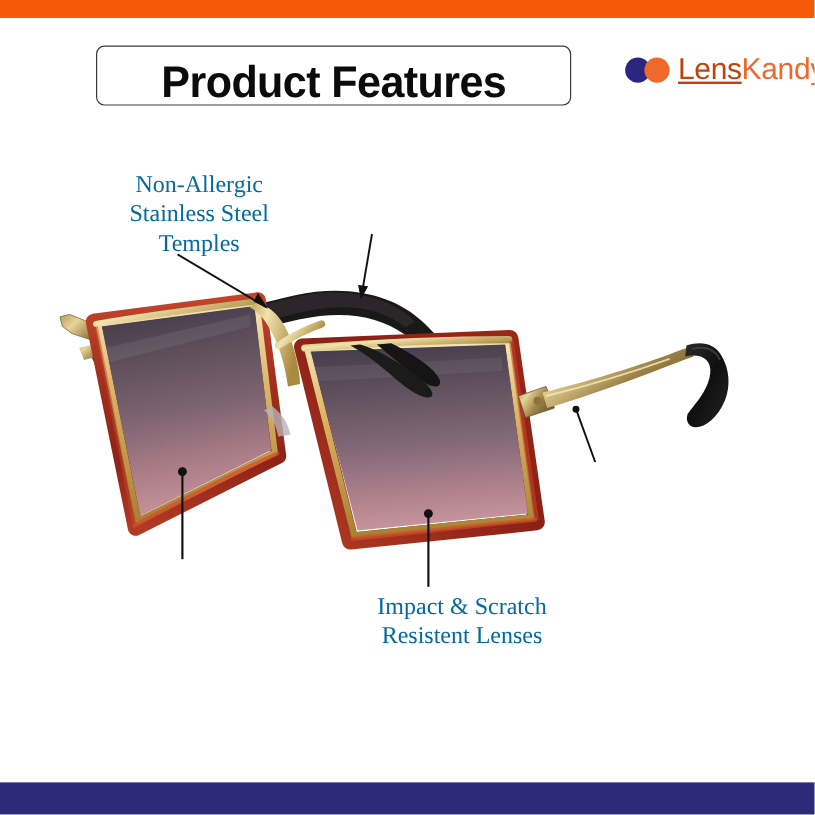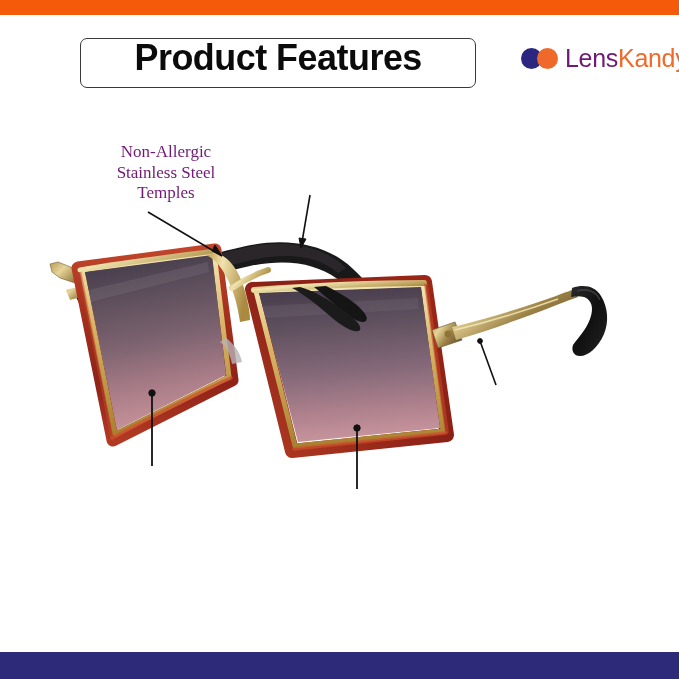--- a/index.html
+++ b/index.html
@@ -35,21 +35,21 @@
     position: absolute;
     left: 80px;
     top: 38px;
     width: 396px;
     height: 50px;
     border: 1.4px solid #3a3a3a;
     border-radius: 7px;
     background: #ffffff;
     box-sizing: border-box;
     display: flex;
-    align-items: flex-start;
+    align-items: flex-end;
     justify-content: center;
   }
   #title-text {
     font-family: "Liberation Sans", sans-serif;
     font-weight: bold;
     font-size: 37px;
     letter-spacing: -0.5px;
     color: #0b0b0b;
     line-height: 1;
     transform: scaleX(0.97);
@@ -80,29 +80,29 @@
   #logo-dot-navy { left: 0; background: #2b2780; }
   #logo-dot-orange { left: 16px; background: #ef6a2a; }
   #logo-wordmark {
     font-family: "Liberation Sans", sans-serif;
     font-size: 25px;
     letter-spacing: -0.3px;
     margin-left: 7px;
     white-space: nowrap;
     line-height: 1;
   }
-  #logo-lens { color: #701a75; }
+  #logo-lens { color: #c2410c; text-decoration: underline; }
   #logo-kandy { color: #ef6a2a; }
 
   
   .annotation {
     position: absolute;
-    color: #701a75;
+    color: #0369a1;
     font-family: "Liberation Serif", serif;
-    font-size: 17px;
+    font-size: 20px;
     line-height: 1.22;
     text-align: center;
     white-space: pre-line;
   }
   #ann-temples   { left: 66px;  top: 142px; width: 200px; }
   #ann-acetate   { left: 259px; top: 145px; width: 130px; }
   #ann-hinges    { left: 450px; top: 389px; width: 140px; }
   #ann-uv        { left: 62px;  top: 473px; width: 208px; }
   #ann-impact    { left: 281px; top: 494px; width: 208px; }
 
@@ -302,14 +302,16 @@
       <g>
         <line x1="357" y1="428" x2="357" y2="489" stroke-width="1.8"></line>
         <circle cx="357" cy="428" r="3.2"></circle>
       </g>
     </g>
   </svg>
 
   <div class="annotation" id="ann-temples">Non-Allergic
 Stainless Steel
 Temples</div>
+  <div class="annotation" id="ann-impact">Impact &amp; Scratch
+Resistent Lenses</div>
 
 </div>
 
 </body></html>

